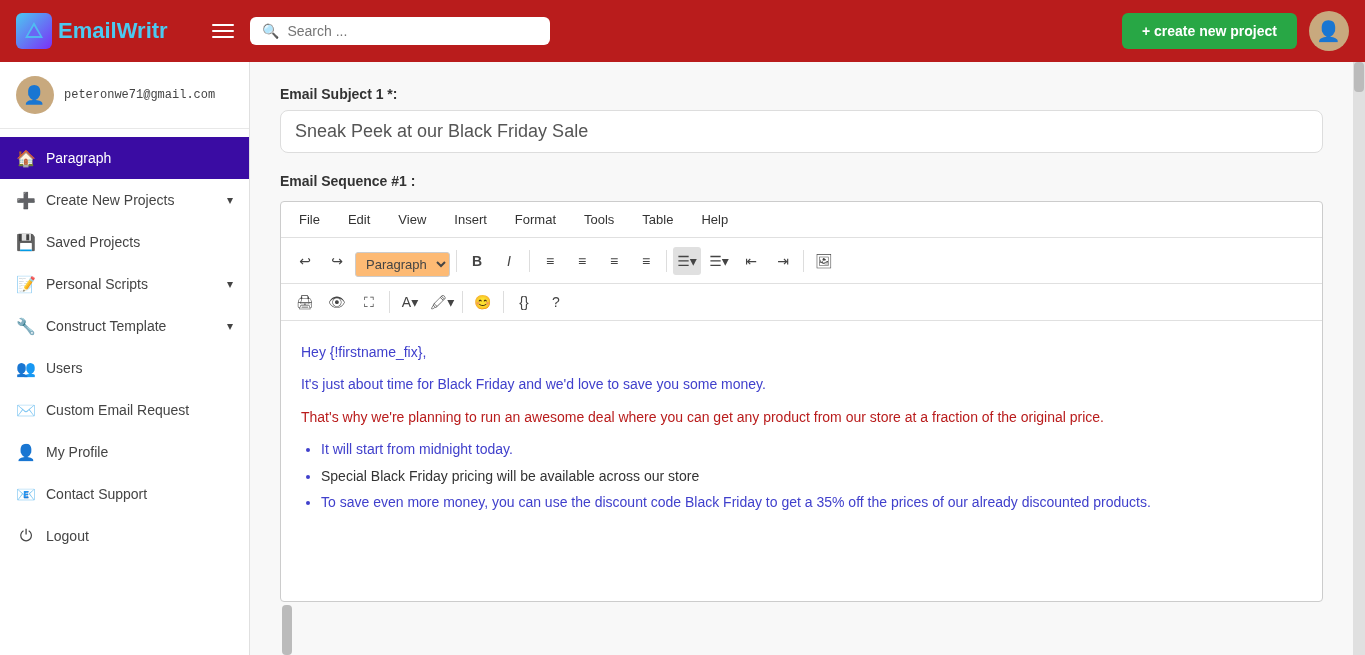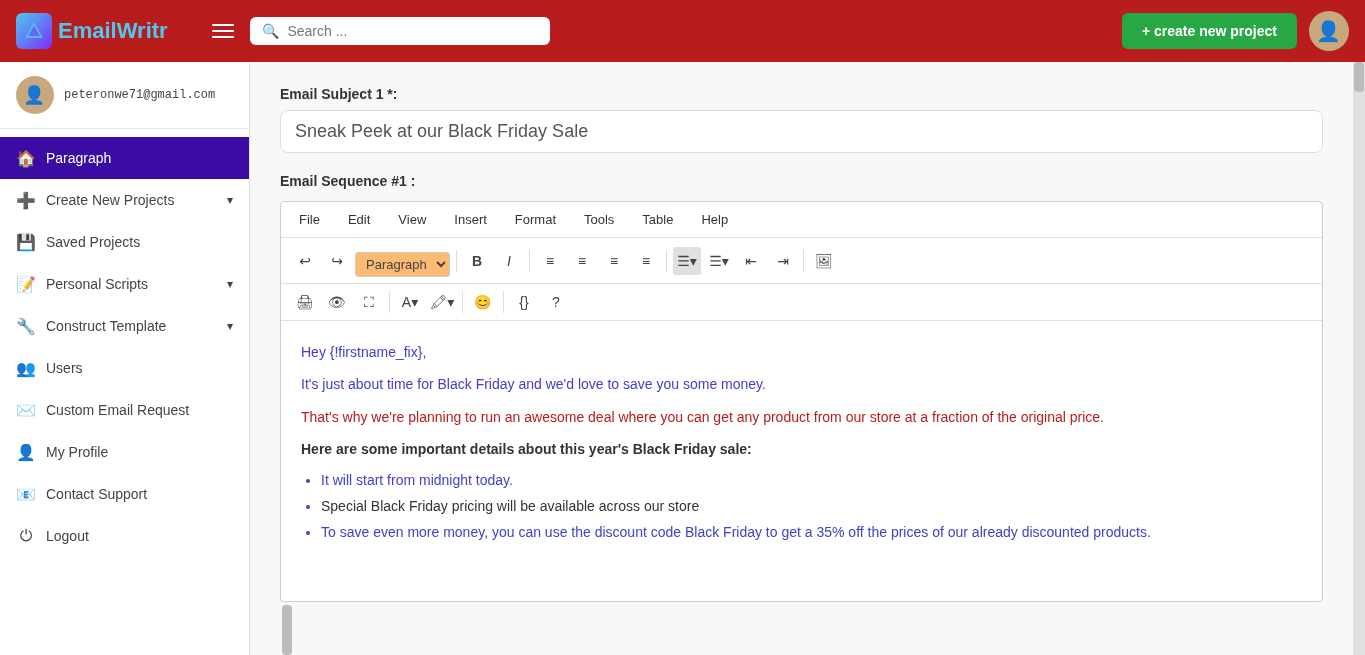--- a/index.html
+++ b/index.html
@@ -414,21 +414,20 @@
         <div class="toolbar-divider"></div>
         <button class="toolbar-btn">{}</button>
         <button class="toolbar-btn">?</button>
       </div>
 
       <div style="display:flex; position:relative;flex-direction:column;">
         <div class="editor-body" style="flex:1; overflow-y:auto; max-height:270px;">
           <p style="color:#4040cc; margin-bottom:10px;">Hey {!firstname_fix},</p>
           <p style="color:#4040cc; margin-bottom:10px;">It's just about time for Black Friday and we'd love to save you some money.</p>
           <p style="color:#b91c1c; margin-bottom:10px;">That's why we're planning to run an awesome deal where you can get any product from our store at a fraction of the original price.</p>
-          <p style="color:#333; font-weight:bold; margin-bottom:8px;">Here are some important details about this year's Black Friday sale:</p>
           <ul class="bullet-list">
             <li><span style="color:#4040cc;">It will start from midnight today.</span></li>
             <li><span style="color:#333;">Special Black Friday pricing will be available across our store</span></li>
             <li><span style="color:#4040cc;">To save even more money, you can use the discount code Black Friday to get a 35% off the prices of our already discounted products.</span></li>
           </ul>
         </div>
         <div style="width:12px; background:#f0f0f0; flex-shrink:0; position:relative;">
           <div style="width:10px; height:50px; background:#bbb; border-radius:4px; position:absolute; top:4px; left:1px;"></div>
         </div>
       </div>

